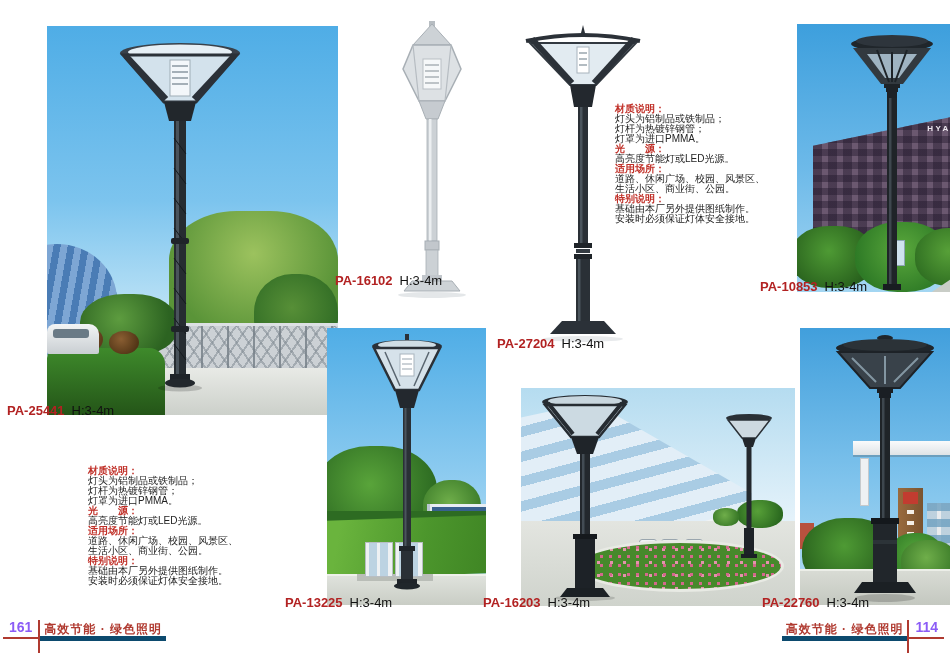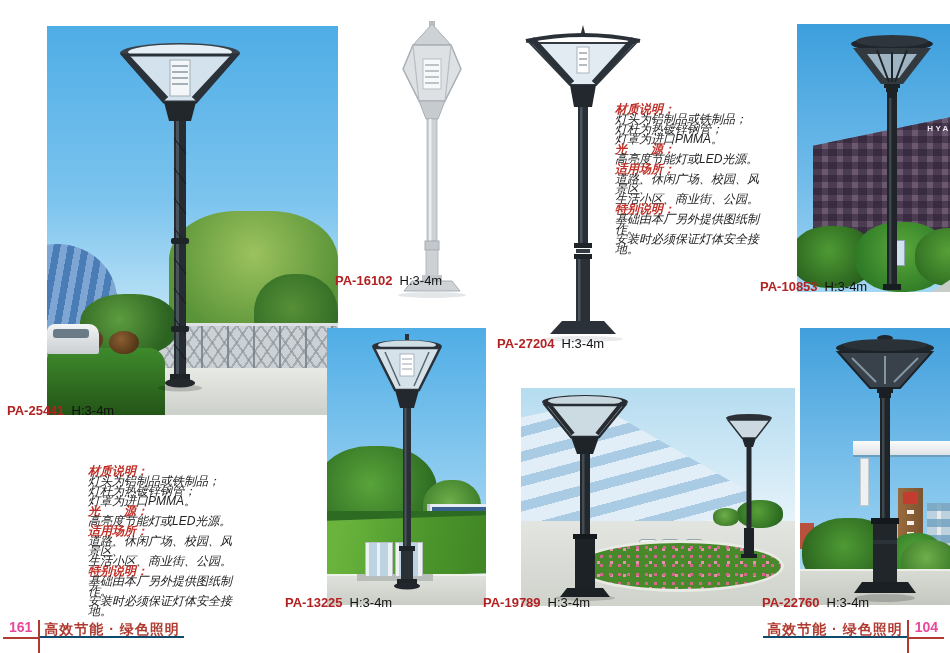--- a/index.html
+++ b/index.html
@@ -7,29 +7,29 @@
         font-family:"Liberation Sans",sans-serif;}
   .photo{position:absolute;overflow:hidden;}
   .photo *{position:absolute;}
   
   .label{position:absolute;font-size:13px;white-space:nowrap;}
   .label .model{color:#b22222;font-weight:bold;margin-right:7px;}
   .label .hspec{color:#111;font-weight:normal;}
   .l1{left:7px;top:403px}.l2{left:335px;top:273px}.l3{left:497px;top:336px}
   .l4{left:760px;top:279px}.l5{left:285px;top:595px}.l6{left:483px;top:595px}.l7{left:762px;top:595px}
   
-  .spec{position:absolute;width:150px;font-size:12px;line-height:10px;color:#222;font-style:italic;}
+  .spec{position:absolute;width:150px;font-size:10px;line-height:10px;color:#222;}
   .spec .sh{color:#c03028;font-weight:bold;}
   .spec-left{left:88px;top:466px;}
   .spec-top{left:615px;top:104px;}
   
   .footer{position:absolute;display:flex;align-items:flex-start;}
-  .footer .pg{font-size:14px;font-weight:bold;color:#ec4899;border-bottom:2px solid #b03a30;padding:0 6px 2px 6px;line-height:15px;}
+  .footer .pg{font-size:14px;font-weight:bold;color:#8b5cf6;border-bottom:2px solid #b03a30;padding:0 6px 2px 6px;line-height:15px;}
   .footer .fv{width:2px;background:#b03a30;height:33px;}
-  .footer .slog{font-size:14px;font-weight:bold;color:#b03a30;border-bottom:2px solid #0c4a6e;
+  .footer .slog{font-size:12px;font-weight:bold;color:#b03a30;border-bottom:5px solid #0c4a6e;
                 padding:4px 4px 2px 4px;line-height:10px;white-space:nowrap;letter-spacing:1px;}
   .footer-left{left:3px;top:620px;}
   .footer-right{right:6px;top:620px;}
   
   #ph1{left:7px;top:10px;width:291px;height:389px;}
   #ph1 .sky{inset:0;background:linear-gradient(180deg,#4fade6 0%,#7cc4ee 45%,#c6e7f7 78%,#dff0fa 100%);}
   #ph1 .dome{left:-50px;top:218px;width:120px;height:112px;border-radius:50%;
              background:repeating-linear-gradient(100deg,#4a7cb5 0 7px,#7da6d4 7px 14px);}
   .blob{position:absolute;border-radius:45%;}
   #ph1 .tr-b{left:122px;top:185px;width:169px;height:122px;border-radius:40% 40% 20% 20%;
@@ -359,21 +359,21 @@
         <ellipse cx="228" cy="30" rx="23" ry="4" fill="#2a3036"></ellipse>
         <path d="M207,32 L221,50 L235,50 L249,32 Z" fill="#cdd9e0" stroke="#2a3036" stroke-width="1.5"></path>
         <path d="M221,50 h14 l-3,9 h-8 Z" fill="#22272c"></path>
         <rect x="225.5" y="59" width="5" height="81" fill="#23282d"></rect>
         <rect x="223" y="140" width="10" height="26" fill="#1d2227"></rect>
         <rect x="220" y="166" width="16" height="4" fill="#1b2024"></rect>
       </g>
     </svg>
   </figure>
   <div class="label l6">
-    <span class="model">PA-19789</span><span class="hspec">H:3-4m</span>
+    <span class="model">PA-16203</span><span class="hspec">H:3-4m</span>
   </div>
 
   <figure class="photo" id="ph7">
     <div class="sky"></div>
     <div class="canopy"></div>
     <div class="col k1"></div>
 
     <div class="sign7"></div>
     <div class="bldg"></div>
     <div class="redb"></div>
@@ -409,16 +409,16 @@
   </div>
 
   <div class="footer footer-left">
     <span class="pg">161</span>
     <span class="fv"></span>
     <span class="slog">高效节能 · 绿色照明</span>
   </div>
   <div class="footer footer-right">
     <span class="slog">高效节能 · 绿色照明</span>
     <span class="fv"></span>
-    <span class="pg">104</span>
+    <span class="pg">114</span>
   </div>
 
 </div>
 
 </body></html>

